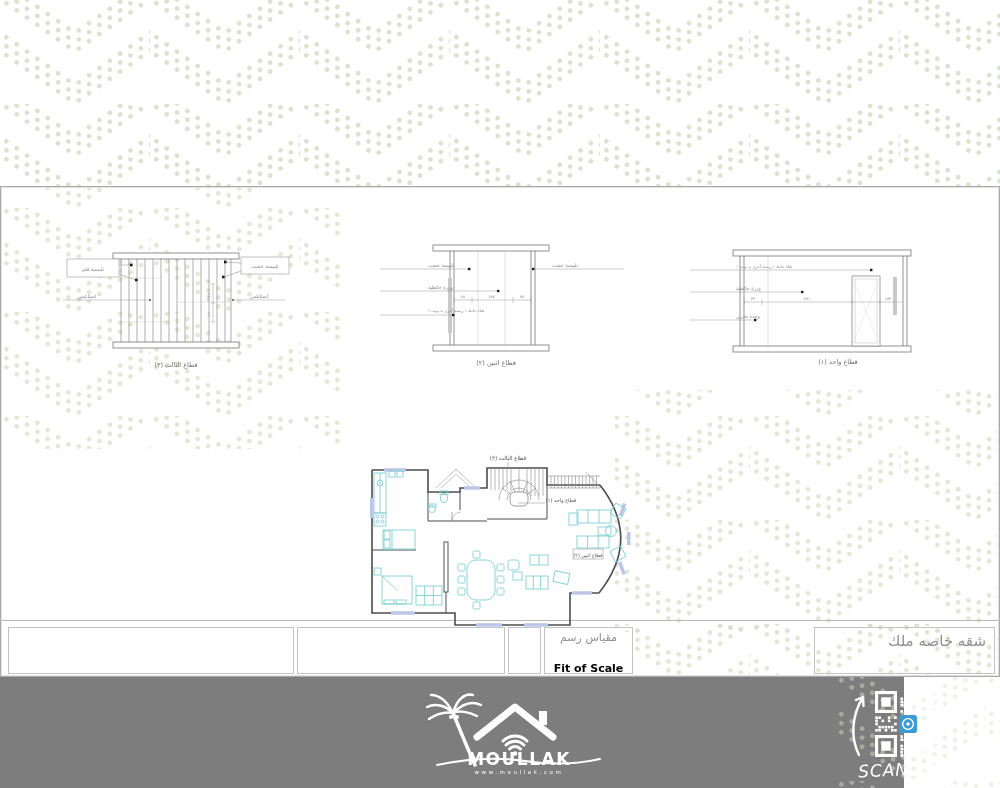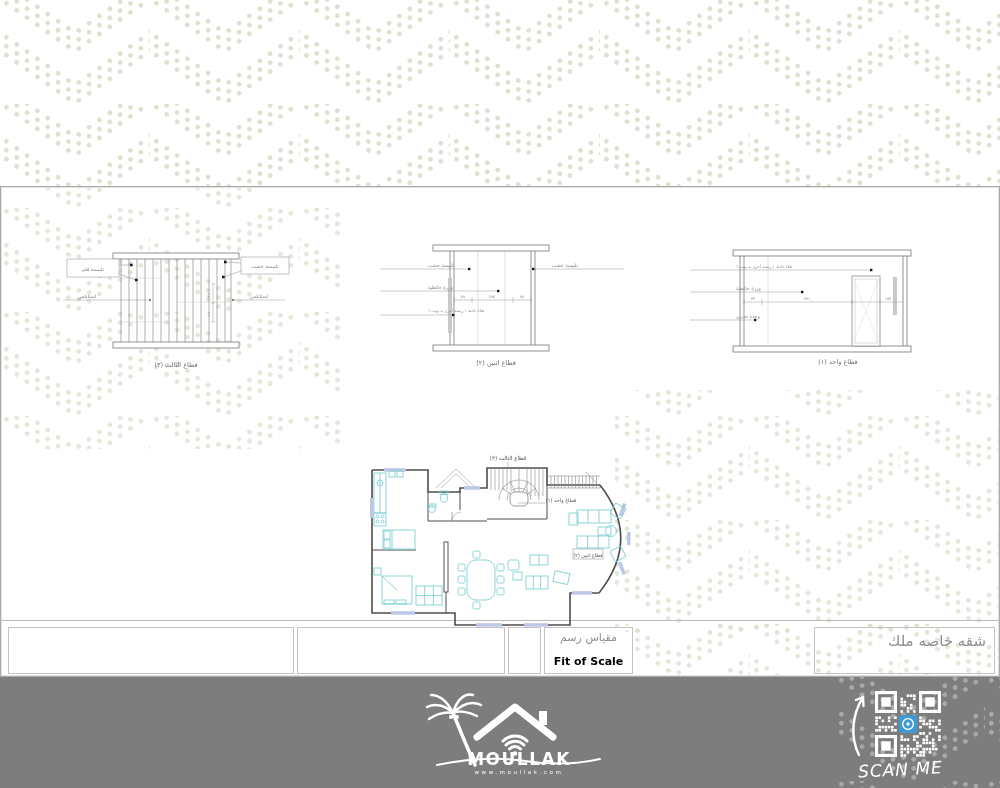--- a/index.html
+++ b/index.html
@@ -9,23 +9,23 @@
   svg { overflow:visible; display:block; }
   .bg { position:absolute; left:0; top:0; z-index:0; }
   .panel { position:absolute; left:0; top:186px; width:1000px; height:491px;
            border:1px solid #a9a9a9; box-shadow:0 0 0 1px #e3e3e3 inset; z-index:1; }
   .tb-divider { position:absolute; left:0; top:620px; width:1000px; height:1px; background:#b8b8b8; z-index:2; }
   .dwg { z-index:3; }
   .titleblock { position:absolute; left:0; top:0; width:1000px; height:576px; z-index:4; pointer-events:none;text-decoration:underline; }
   .cell { position:absolute; top:627px; height:47px; border:1px solid #c3c3c3; background:transparent; }
   .cell .ar-label { font-size:11px; color:#8f8f8f; text-align:center; padding-top:3px; direction:rtl; }
   .cell .ar-right { font-size:15px; color:#8f8f8f; text-align:right; padding:4px 8px 0 0; direction:rtl; }
-  .cell .en-value { font-size:11px; font-weight:bold; color:#000; text-align:center; margin-top:11px; }
+  .cell .en-value { font-size:11px; font-weight:bold; color:#000; text-align:center; margin-top:18px; }
   .cell .ar-sub { font-size:6px; color:#a4a899; text-align:center; margin-top:10px; direction:rtl; }
-  .footer { position:absolute; left:0; top:677px; width:1000px; height:111px; background:#7d7d7d; z-index:5; }
+  .footer { position:absolute; left:0; top:677px; width:904px; height:111px; background:#7d7d7d; z-index:5; }
   .scanme { position:absolute; left:858px; top:82px; width:100px; color:#fff; font-size:17px; font-style:italic;
             letter-spacing:1px; transform:rotate(-3deg); white-space:nowrap; }
   .sec-text { fill:#8a8a8a; }
   .cap-text { fill:#6f6f6f; }
 </style>
 </head>
 <body>
 
 <div class="page">
 

